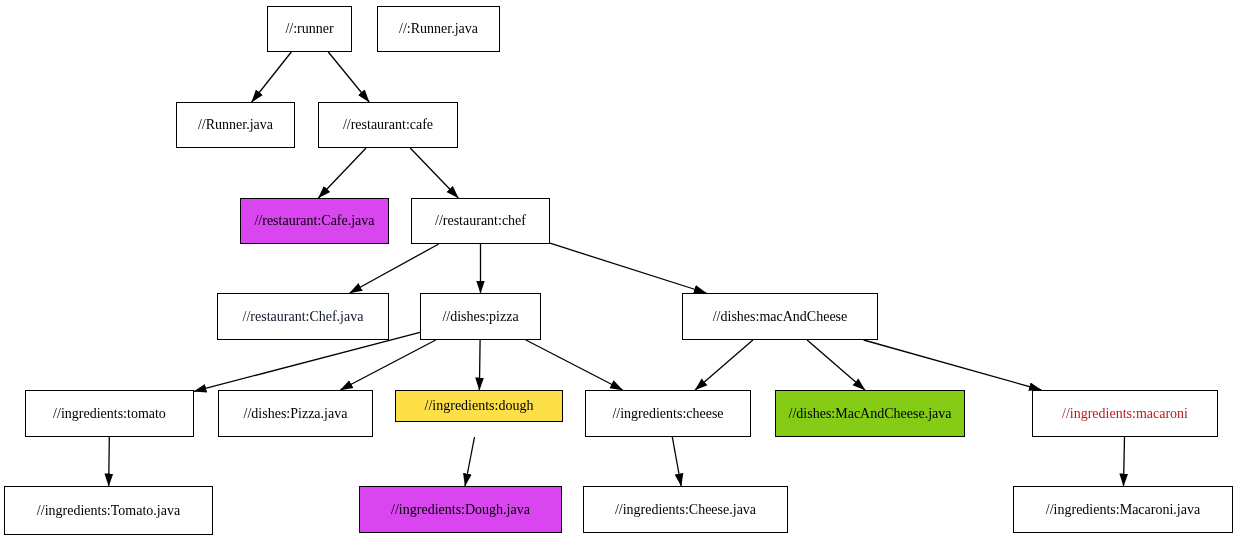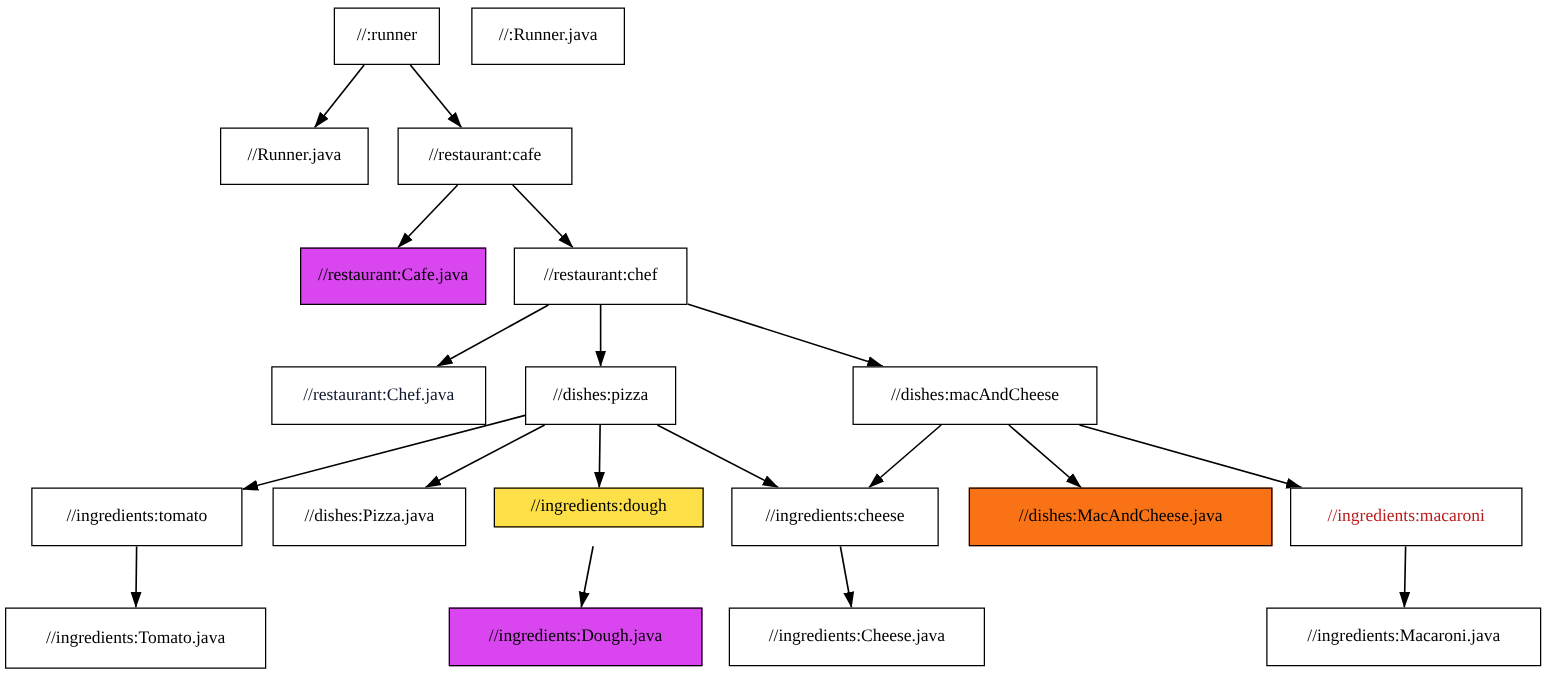--- a/index.html
+++ b/index.html
@@ -75,19 +75,19 @@
     <div class="node" style="left: 318px; top: 102px; width: 140px; height: 46px; border-color: rgb(0, 0, 0); background: rgb(255, 255, 255); color: rgb(0, 0, 0);">//restaurant:cafe</div>
     <div class="node" style="left: 208px; top: 198px; width: 149px; height: 46px; border-color: rgb(0, 0, 0); background: #d946ef; color: rgb(0, 0, 0); margin-left: 32px;">//restaurant:Cafe.java</div>
     <div class="node" style="left: 411px; top: 198px; width: 139px; height: 46px; border-color: rgb(0, 0, 0); background: rgb(255, 255, 255); color: rgb(0, 0, 0);">//restaurant:chef</div>
     <div class="node" style="left: 217px; top: 293px; width: 172px; height: 47px; border-color: rgb(0, 0, 0); background: rgb(255, 255, 255); color: #0f172a;">//restaurant:Chef.java</div>
     <div class="node" style="left: 420px; top: 293px; width: 121px; height: 47px; border-color: rgb(0, 0, 0); background: rgb(255, 255, 255); color: rgb(0, 0, 0);">//dishes:pizza</div>
     <div class="node" style="left: 682px; top: 293px; width: 196px; height: 47px; border-color: rgb(0, 0, 0); background: rgb(255, 255, 255); color: rgb(0, 0, 0);">//dishes:macAndCheese</div>
     <div class="node" style="left: 25px; top: 390px; width: 169px; height: 47px; border-color: rgb(0, 0, 0); background: rgb(255, 255, 255); color: rgb(0, 0, 0);">//ingredients:tomato</div>
     <div class="node" style="left: 218px; top: 390px; width: 155px; height: 47px; border-color: rgb(0, 0, 0); background: rgb(255, 255, 255); color: rgb(0, 0, 0);">//dishes:Pizza.java</div>
     <div class="node" style="left: 395px; top: 390px; width: 168px; height: 32px; border-color: rgb(0, 0, 0); background: #fde047; color: rgb(0, 0, 0);">//ingredients:dough</div>
     <div class="node" style="left: 585px; top: 390px; width: 166px; height: 47px; border-color: rgb(0, 0, 0); background: rgb(255, 255, 255); color: rgb(0, 0, 0);">//ingredients:cheese</div>
-    <div class="node" style="left: 775px; top: 390px; width: 243px; height: 47px; border-color: rgb(0, 0, 0); background: #f97316; color: rgb(0, 0, 0);">//dishes:MacAndCheese.java</div>
+    <div class="node" style="left: 775px; top: 390px; width: 190px; height: 47px; border-color: rgb(0, 0, 0); background: #84cc16; color: rgb(0, 0, 0);">//dishes:MacAndCheese.java</div>
     <div class="node" style="left: 1032px; top: 390px; width: 186px; height: 47px; border-color: rgb(0, 0, 0); background: rgb(255, 255, 255); color: #b91c1c;">//ingredients:macaroni</div>
     <div class="node" style="left: 4px; top: 486px; width: 209px; height: 49px; border-color: rgb(0, 0, 0); background: rgb(255, 255, 255); color: rgb(0, 0, 0);">//ingredients:Tomato.java</div>
     <div class="node" style="left: 359px; top: 486px; width: 203px; height: 47px; border-color: rgb(0, 0, 0); background: #d946ef; color: rgb(0, 0, 0);">//ingredients:Dough.java</div>
     <div class="node" style="left: 583px; top: 486px; width: 205px; height: 47px; border-color: rgb(0, 0, 0); background: rgb(255, 255, 255); color: rgb(0, 0, 0);">//ingredients:Cheese.java</div>
     <div class="node" style="left: 1013px; top: 486px; width: 220px; height: 47px; border-color: rgb(0, 0, 0); background: rgb(255, 255, 255); color: rgb(0, 0, 0);">//ingredients:Macaroni.java</div>
   </div>
 
 </body></html>

